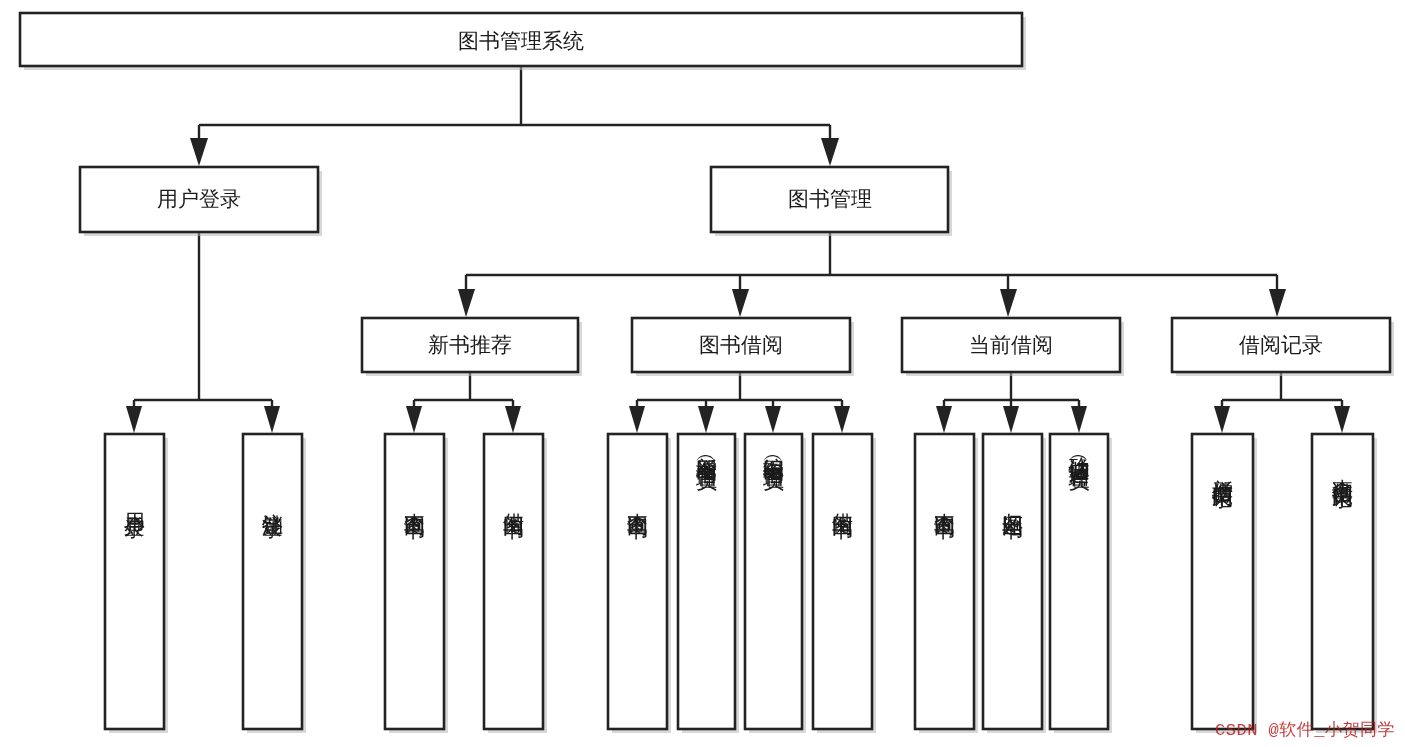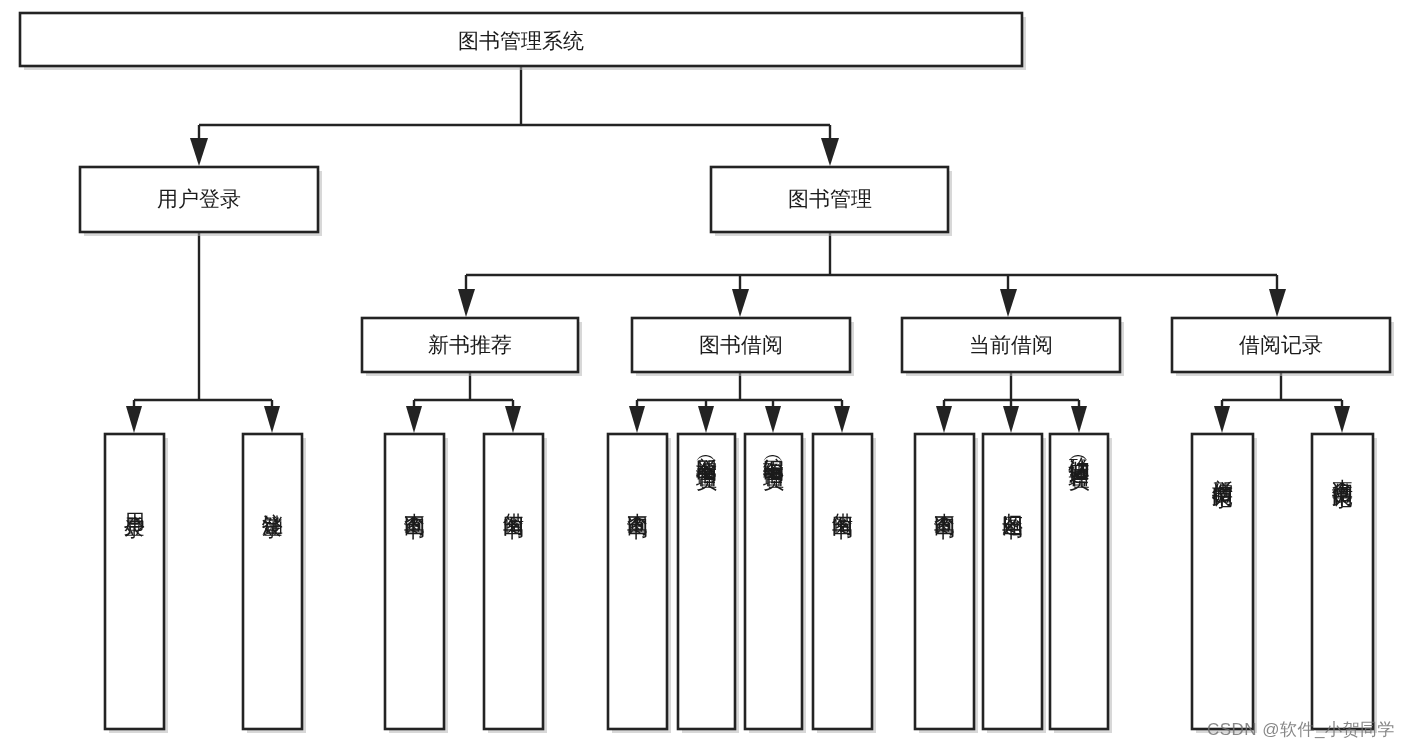--- a/index.html
+++ b/index.html
@@ -68,23 +68,23 @@
     line-height: 1.05;
     color: #1b1b1b;
     letter-spacing: 2px;
     white-space: nowrap;
     text-align: center;
   }
   #watermark {
     position: absolute;
     right: 10px;
     bottom: 6px;
-    font-family: Liberation Sans, sans-serif;
+    font-family: Liberation Mono, monospace;
     font-size: 17px;
-    color: #737373;
+    color: #b91c1c;
     opacity: 0.85;
     white-space: nowrap;
     letter-spacing: 0.5px;
   }
 </style>
 </head>
 <body>
 
 <div id="diagram-root">
 

